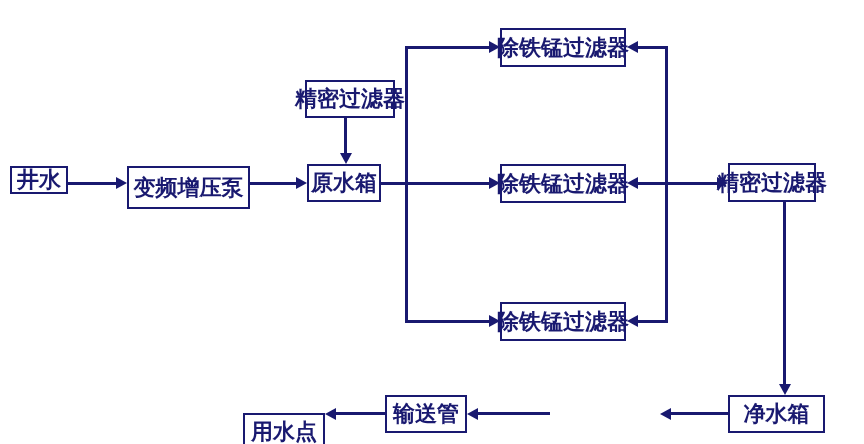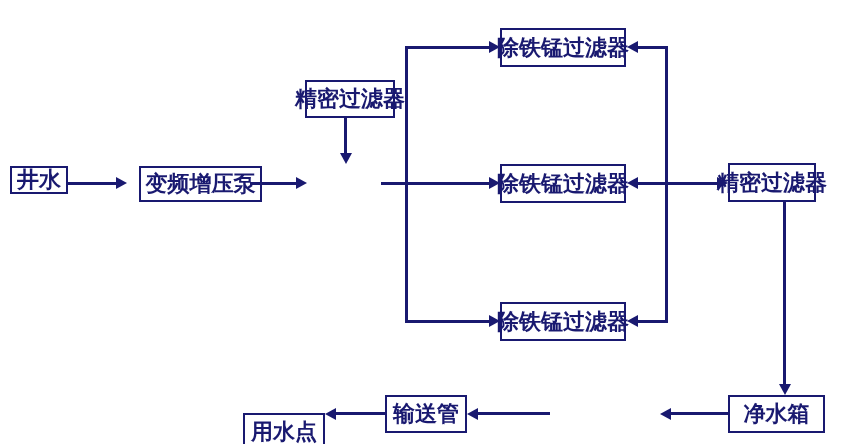--- a/index.html
+++ b/index.html
@@ -25,22 +25,23 @@
   .ad { position:absolute; width:0; height:0;
         border-left:6px solid transparent; border-right:6px solid transparent;
         border-top:11px solid var(--ink); }
 </style>
 </head>
 <body>
 
 <div class="canvas">
 
   <div class="node" style="left:10px;  top:166px; width:58px;  height:28px">井水</div>
-  <div class="node" style="left:139px; top:166px; width:123px; height:36px">变频增压泵</div>
+  <div class="node" style="left:127px; top:166px; width:123px; height:43px">变频增压泵</div>
   <div class="node" style="left:305px; top:80px;  width:90px;  height:38px">精密过滤器</div>
+  <div class="node" style="left:307px; top:164px; width:74px;  height:38px">原水箱</div>
   <div class="node" style="left:500px; top:28px;  width:126px; height:39px">除铁锰过滤器</div>
   <div class="node" style="left:500px; top:164px; width:126px; height:39px">除铁锰过滤器</div>
   <div class="node" style="left:500px; top:302px; width:126px; height:39px">除铁锰过滤器</div>
   <div class="node" style="left:728px; top:163px; width:88px; height:39px">精密过滤器</div>
   <div class="node" style="left:728px; top:395px; width:97px; height:38px">净水箱</div>
   <div class="node" style="left:385px; top:395px; width:82px;  height:38px">输送管</div>
   <div class="node" style="left:243px; top:413px; width:82px;  height:38px">用水点</div>
 
   <div class="hl" style="left:68px;  top:182px; width:48px"></div>
   <div class="ar" style="left:116px; top:177px"></div>

